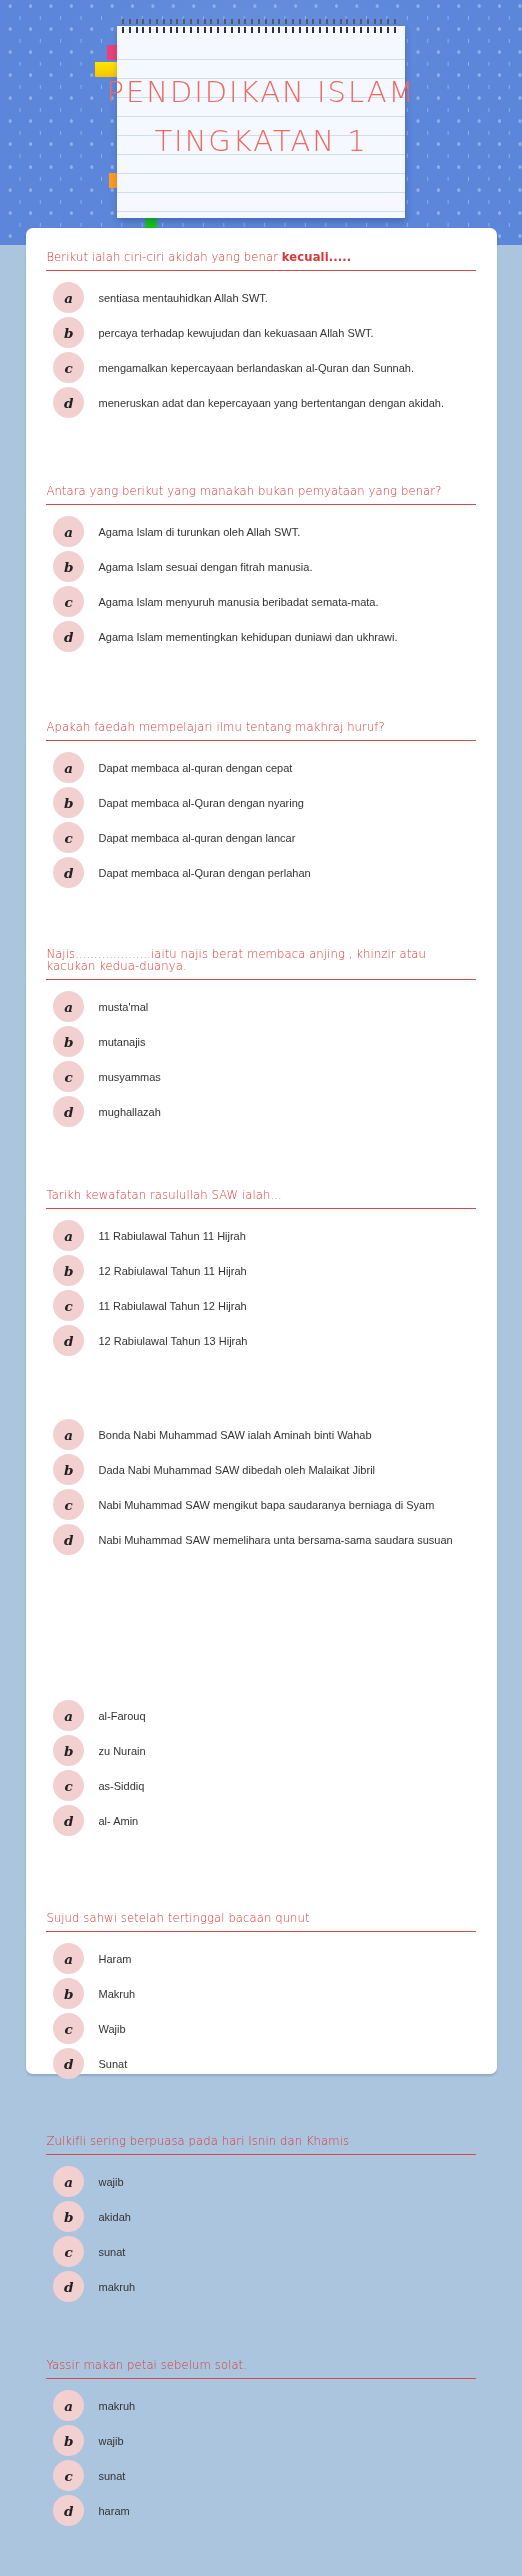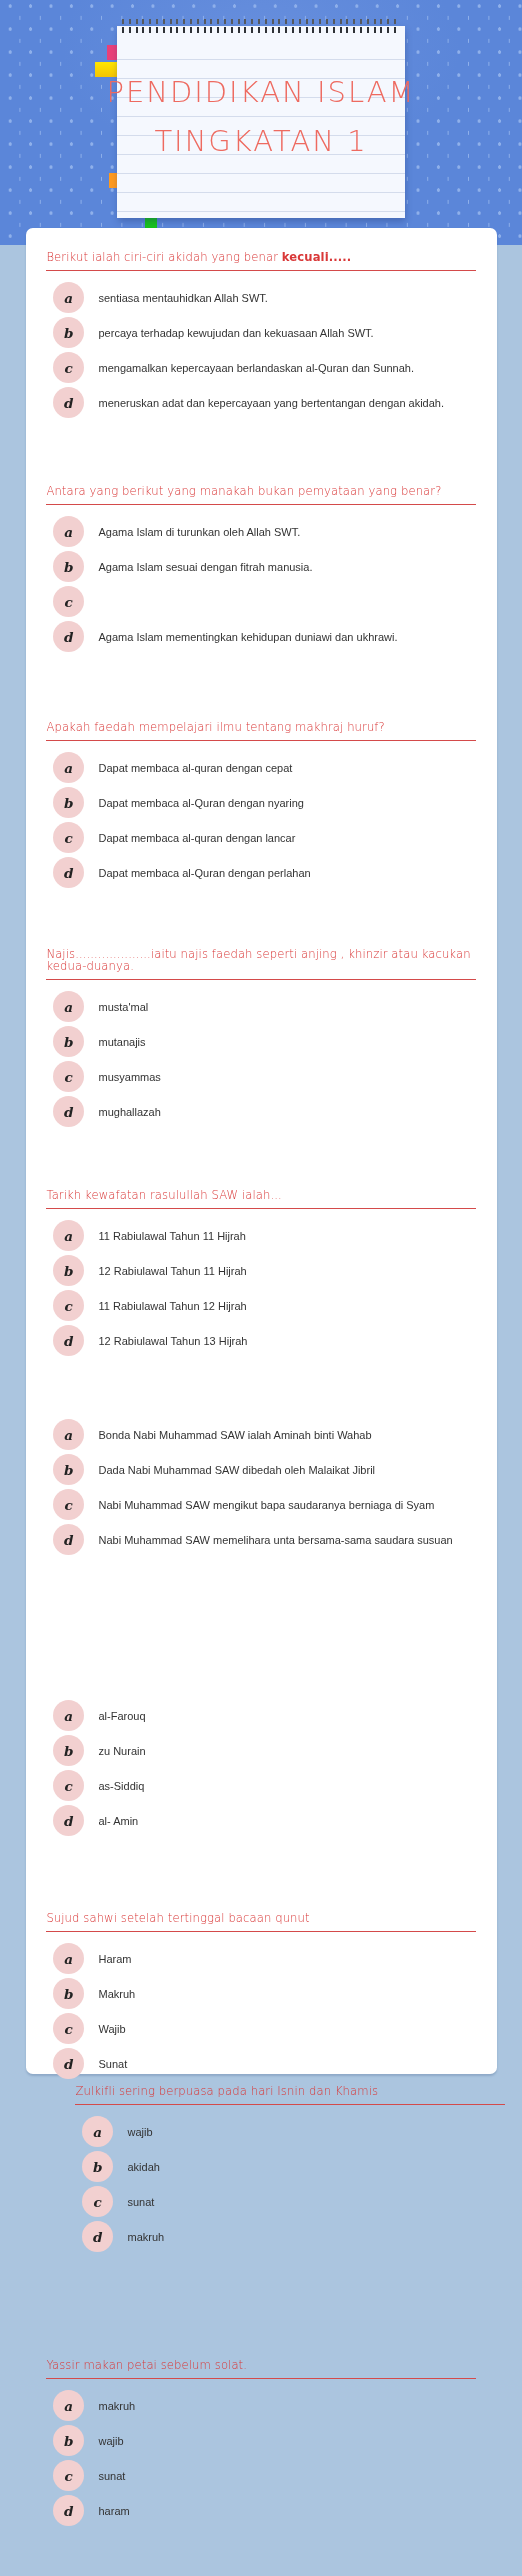--- a/index.html
+++ b/index.html
@@ -132,20 +132,21 @@
       <li class="option">
           <span class="bubble">a</span>
           <span class="opt-text">Agama Islam di turunkan oleh Allah SWT.</span>
         </li>
       <li class="option">
           <span class="bubble">b</span>
           <span class="opt-text">Agama Islam  sesuai dengan fitrah manusia.</span>
         </li>
       <li class="option">
           <span class="bubble">c</span>
+          <span class="opt-text">Agama Islam menyuruh manusia beribadat semata-mata.</span>
         </li>
       <li class="option">
           <span class="bubble">d</span>
           <span class="opt-text">Agama Islam mementingkan kehidupan duniawi dan ukhrawi.</span>
         </li>
     </ul>
   </section>
 
   <section class="question" style="top:493px;">
     <div class="q-title"><span>Apakah faedah mempelajari ilmu tentang makhraj huruf?</span></div>
@@ -163,21 +164,21 @@
           <span class="opt-text">Dapat membaca al-quran dengan lancar</span>
         </li>
       <li class="option">
           <span class="bubble">d</span>
           <span class="opt-text">Dapat membaca al-Quran dengan perlahan</span>
         </li>
     </ul>
   </section>
 
   <section class="question" style="top:720px;">
-    <div class="q-title"><span>Najis....................iaitu najis faedah seperti anjing , khinzir atau kacukan kedua-duanya.</span></div>
+    <div class="q-title"><span>Najis....................iaitu najis berat membaca anjing , khinzir atau kacukan kedua-duanya.</span></div>
     <ul class="options">
       <li class="option">
           <span class="bubble">a</span>
           <span class="opt-text">musta'mal</span>
         </li>
       <li class="option">
           <span class="bubble">b</span>
           <span class="opt-text">mutanajis</span>
         </li>
       <li class="option">
@@ -270,21 +271,21 @@
           <span class="bubble">c</span>
           <span class="opt-text">Wajib</span>
         </li>
       <li class="option">
           <span class="bubble">d</span>
           <span class="opt-text">Sunat</span>
         </li>
     </ul>
   </section>
 
-  <section class="question" style="top:1857px;margin-left:29px;">
+  <section class="question" style="top:1907px;">
     <div class="q-title"><span>Zulkifli sering berpuasa pada hari Isnin dan Khamis</span></div>
     <ul class="options">
       <li class="option">
           <span class="bubble">a</span>
           <span class="opt-text">wajib</span>
         </li>
       <li class="option">
           <span class="bubble">b</span>
           <span class="opt-text">akidah</span>
         </li>

